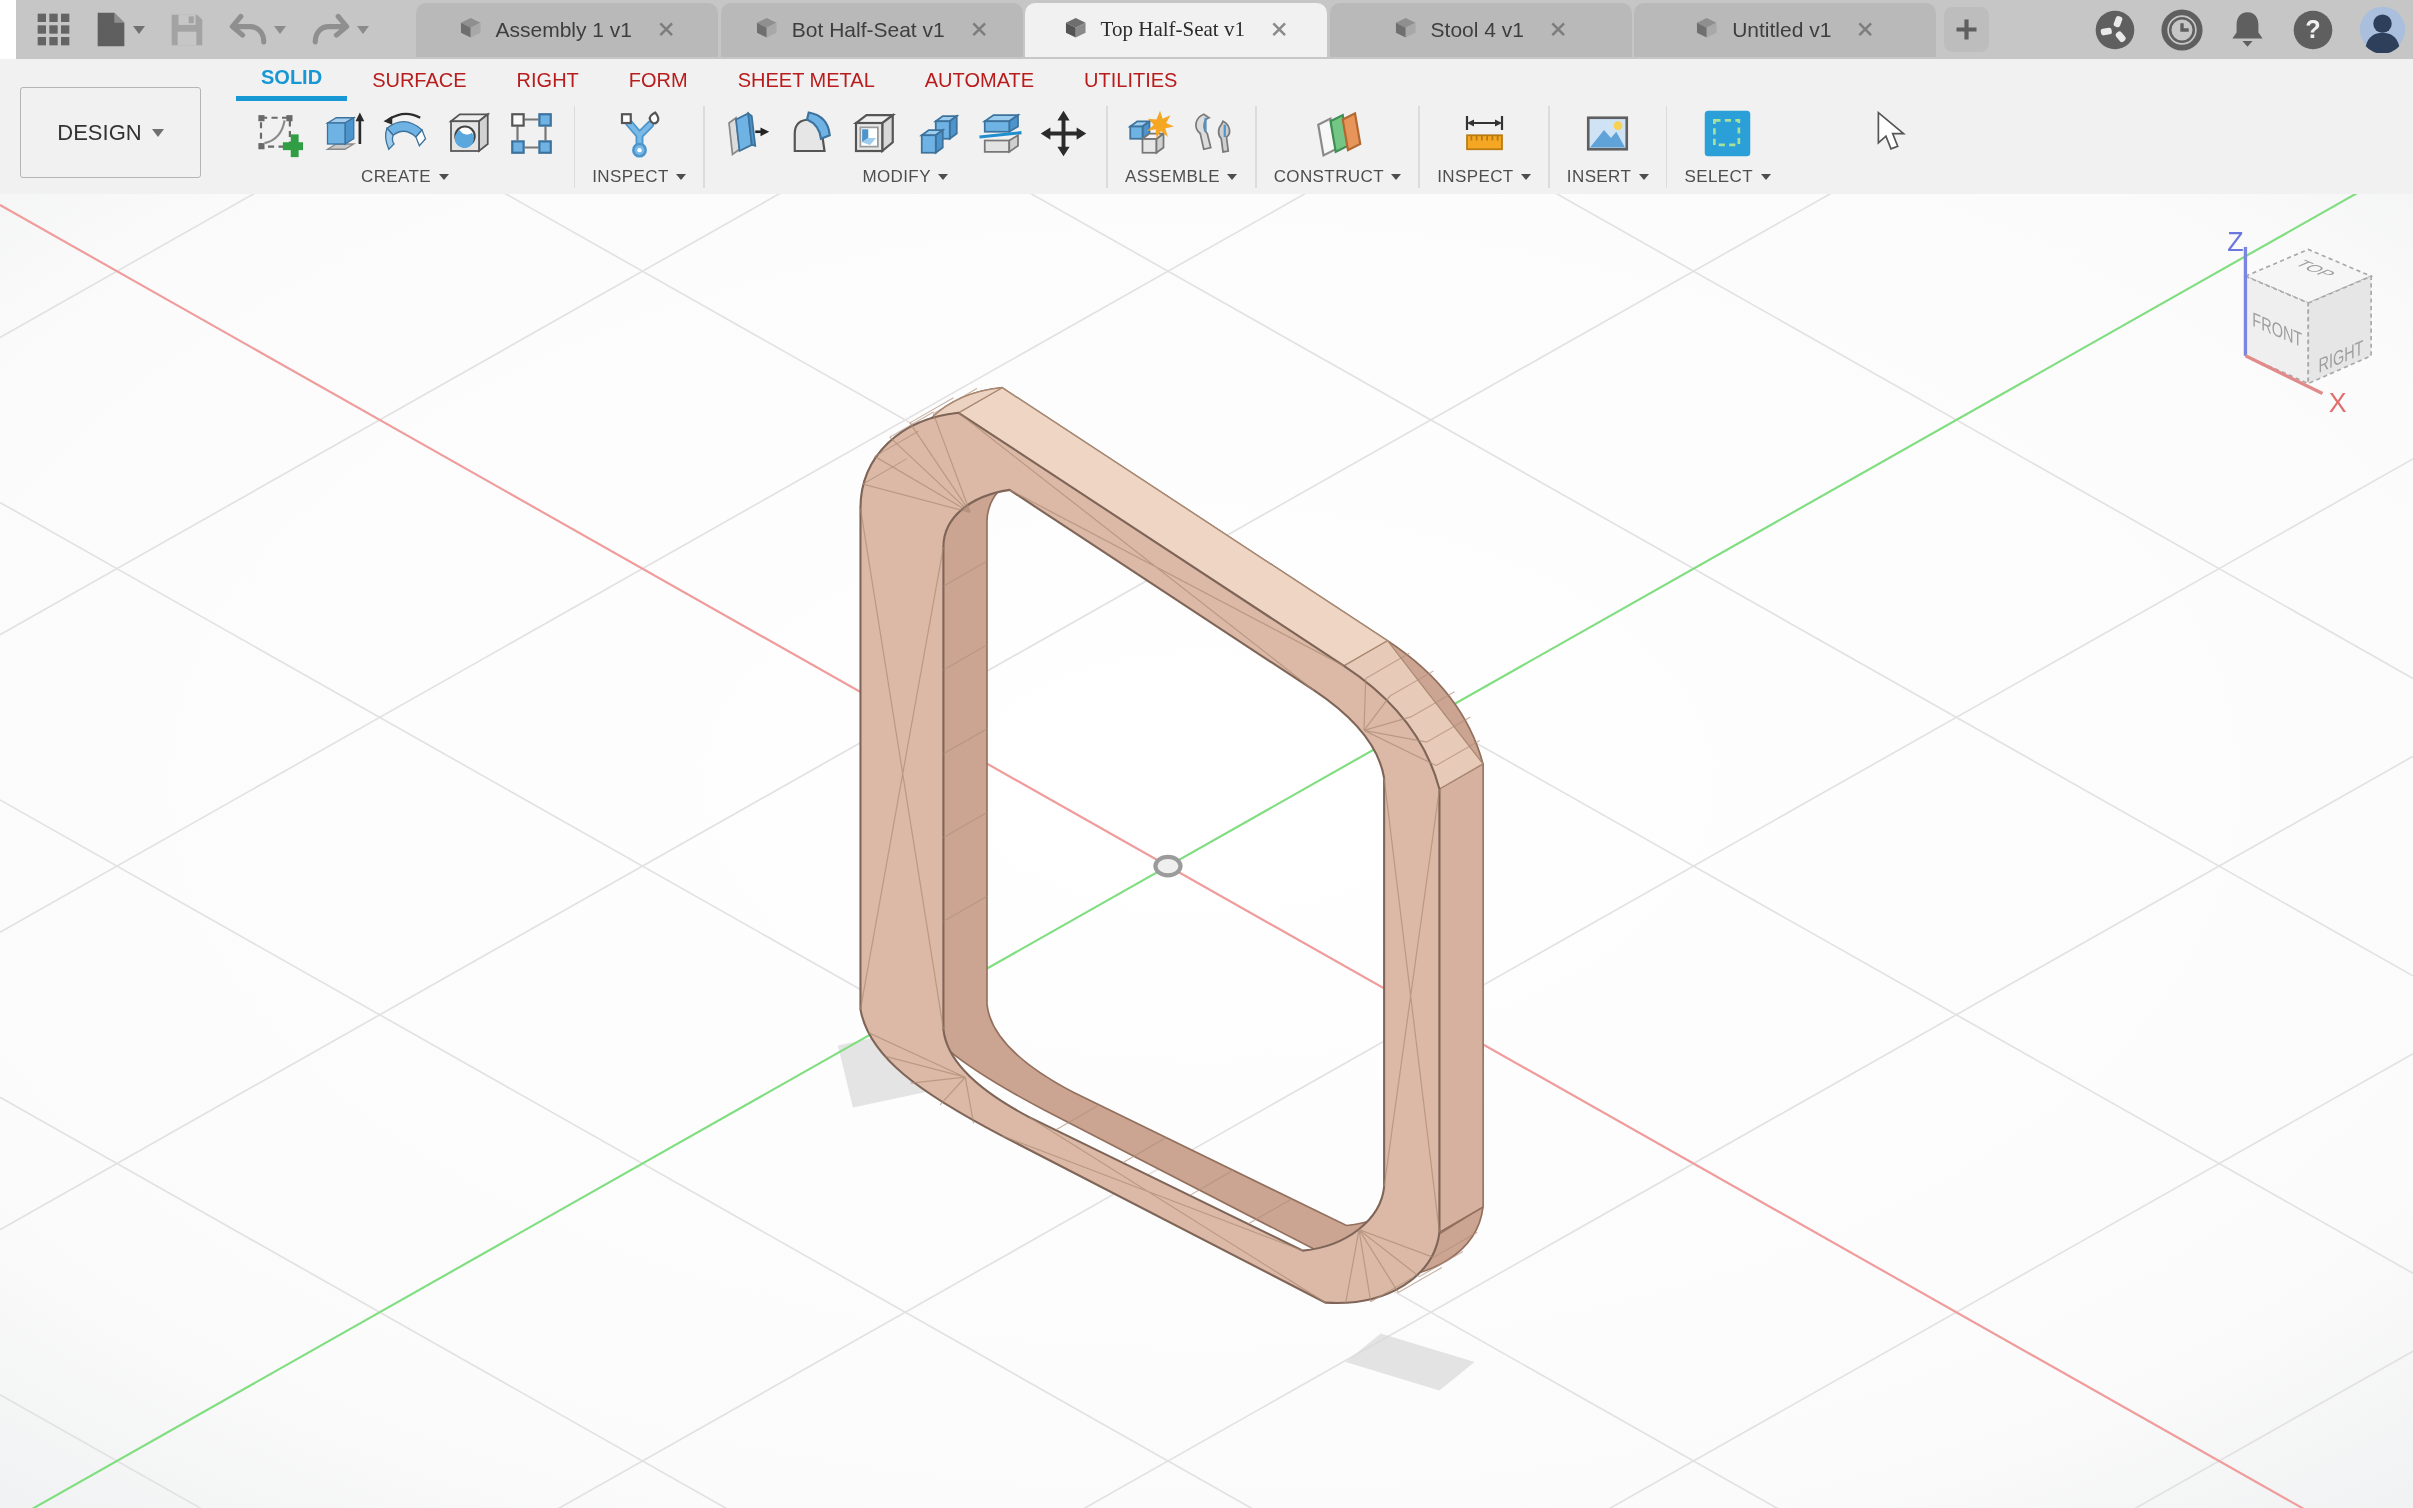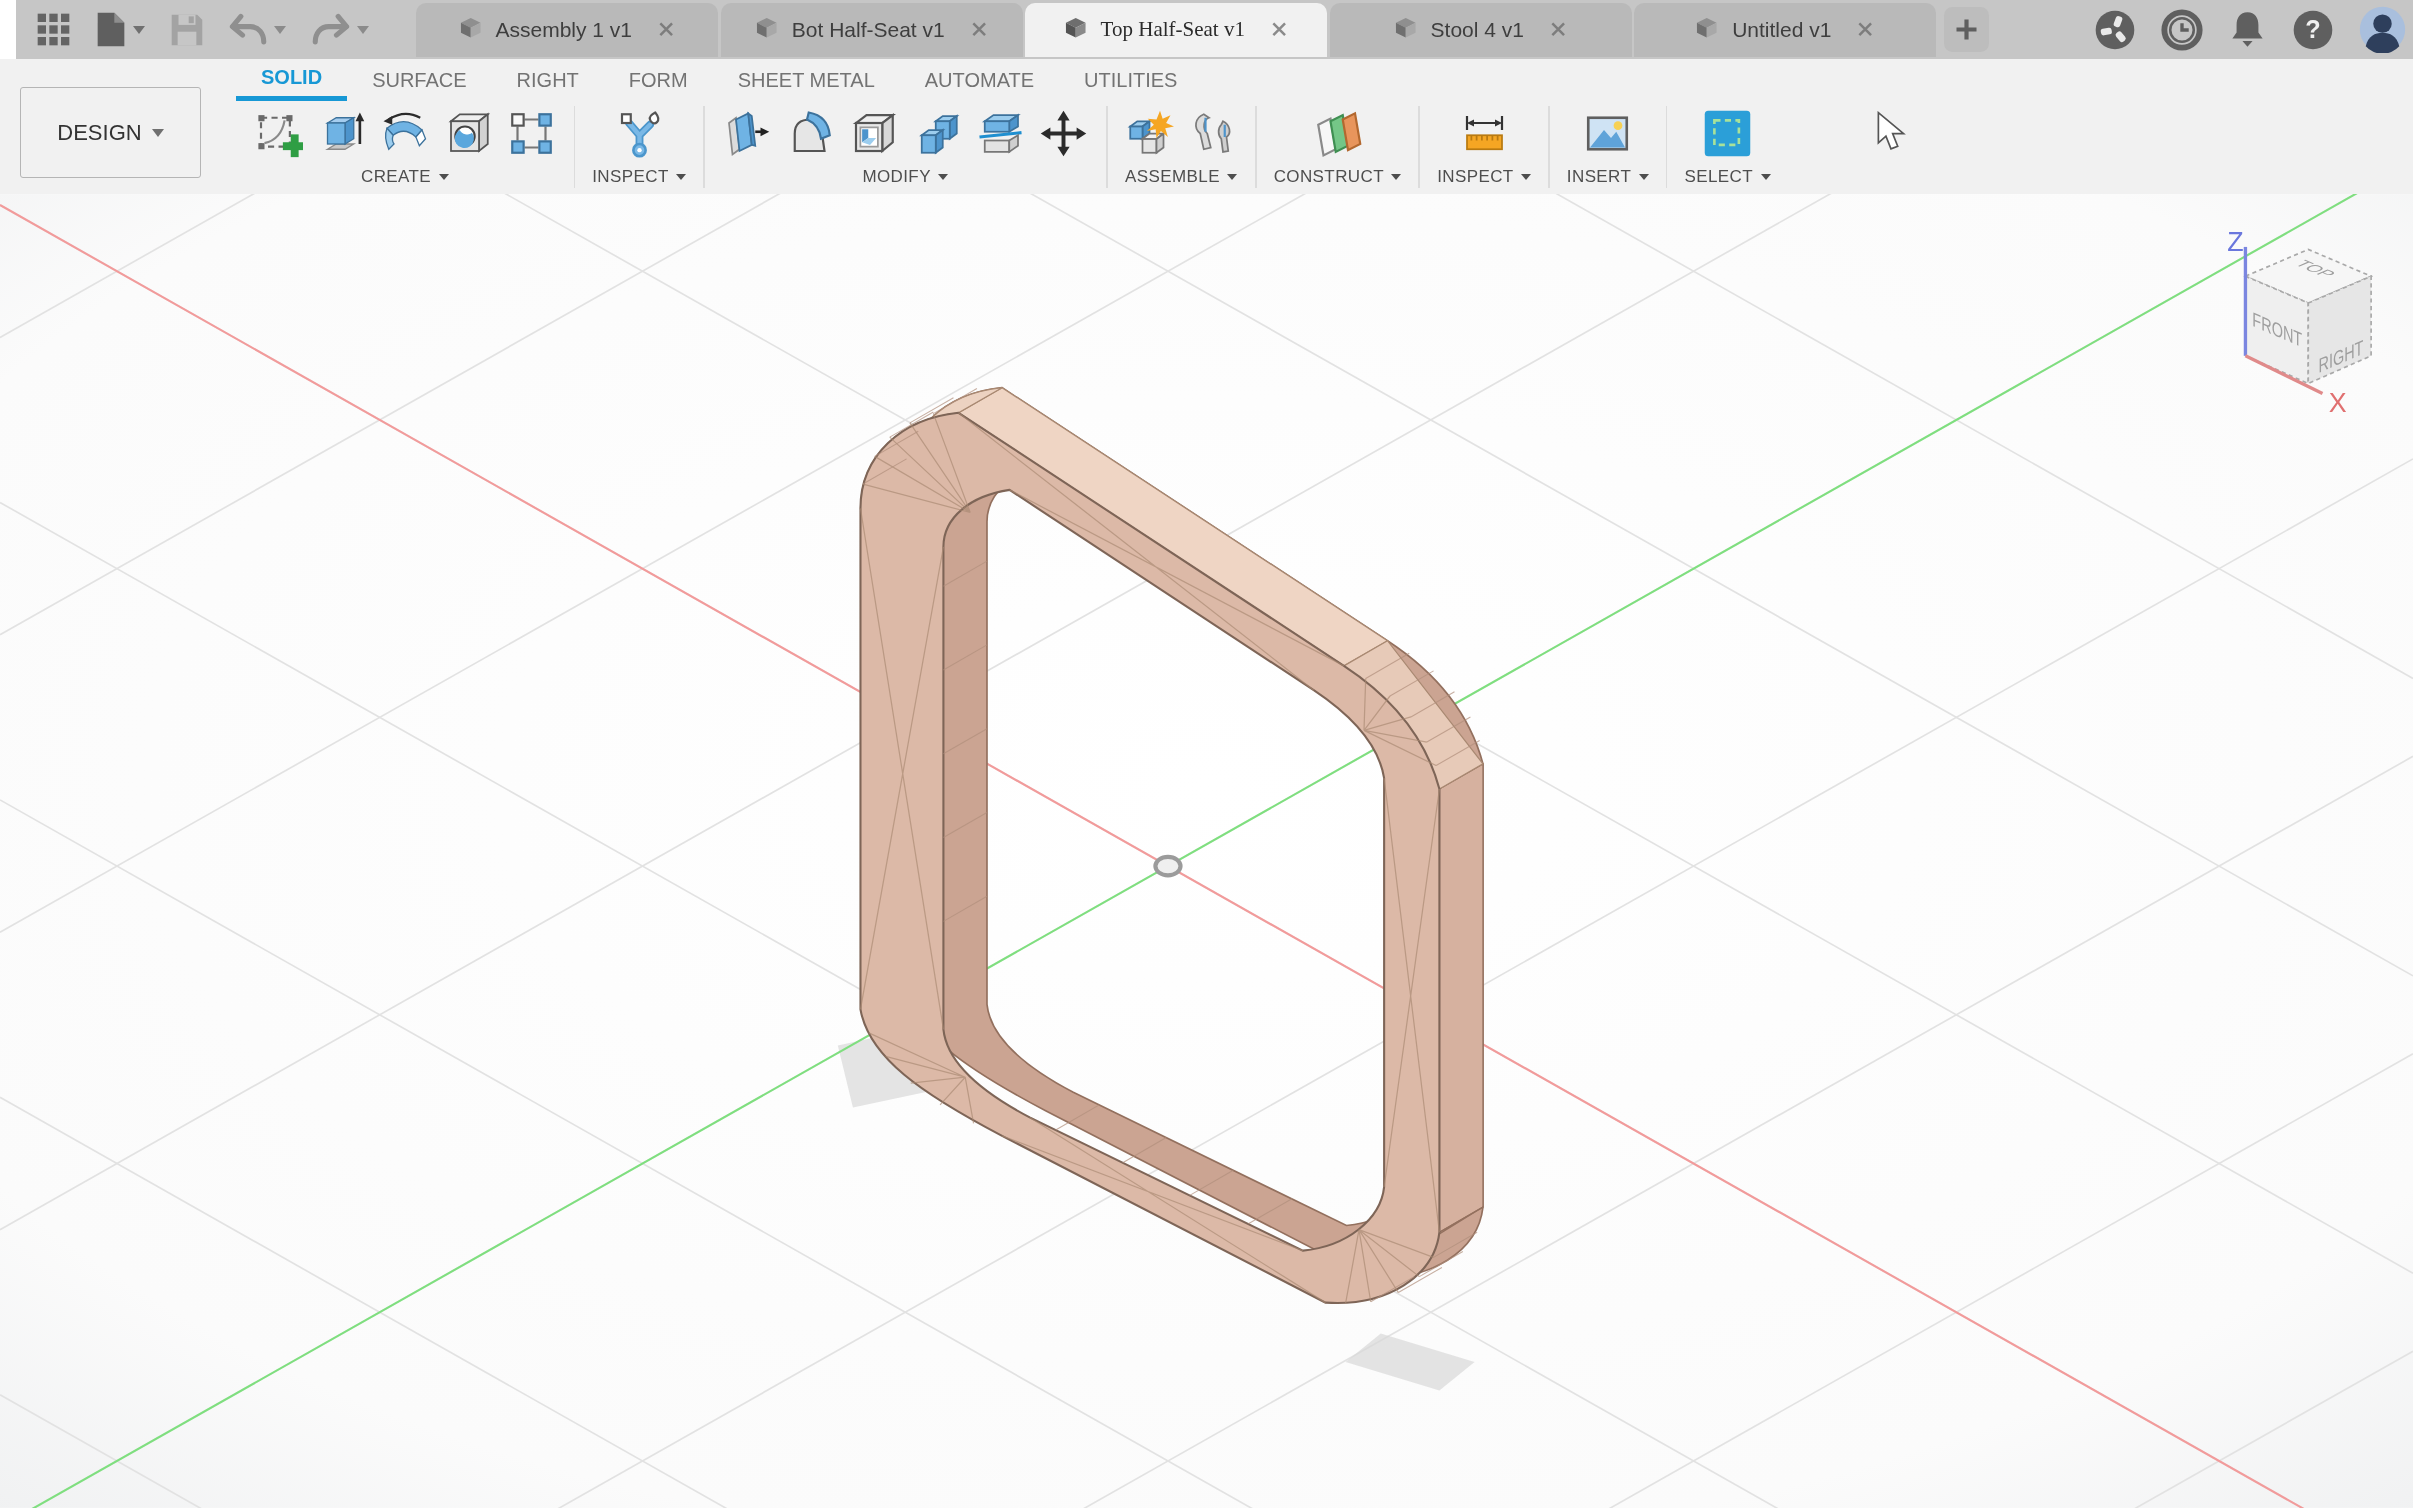--- a/index.html
+++ b/index.html
@@ -27,21 +27,21 @@
   .tb-right { margin-left:auto; display:flex; align-items:center; gap:25px; padding-right:23.5px; }
 
   
   .ribbon { position:absolute; top:59px; left:0; width:100%; height:136px;
     background:#f1f1f1; border-bottom:1.7px solid #d2d2d2; display:flex; }
   .design-btn { margin:28px 0 0 20px; width:181px; height:91px; border:1.7px solid #b5b5b5;
     border-radius:3px; display:flex; align-items:center; justify-content:center; gap:10px;
     font-size:22px; color:#333; flex:0 0 auto; }
   .ribbon-main { display:flex; flex-direction:column; margin-left:35px; }
   .rtabs { display:flex; height:42px; align-items:stretch; }
-  .rtab { padding:0 25px; font-size:20px; color:#737373; display:flex; align-items:center; }
+  .rtab { padding:0 25px; font-size:20px; color:#b91c1c; display:flex; align-items:center; }
   .rtab.active { color:#1798d5; font-weight:bold; border-bottom:5.9px solid #1798d5; }
   .rgroups { display:flex; align-items:stretch; height:92px; }
   .rgroup { display:flex; flex-direction:column; align-items:center; padding:0 17px; }
   .ricons { display:flex; gap:13.4px; align-items:center; height:64px; }
   .ricon { width:50px; height:50px; display:flex; align-items:center; justify-content:center; }
   .ricon svg { display:block; }
   .rlabel { display:flex; align-items:center; gap:7.5px; font-size:17px; color:#4e4e4e;
     letter-spacing:0.4px; margin-top:1.7px; }
   .rlabel .caret { border-left-width:5px; border-right-width:5px; border-top-width:6.7px; border-top-color:#4e4e4e; }
   .rsep { width:1.7px; background:#dcdcdc; margin:5px 0; }

